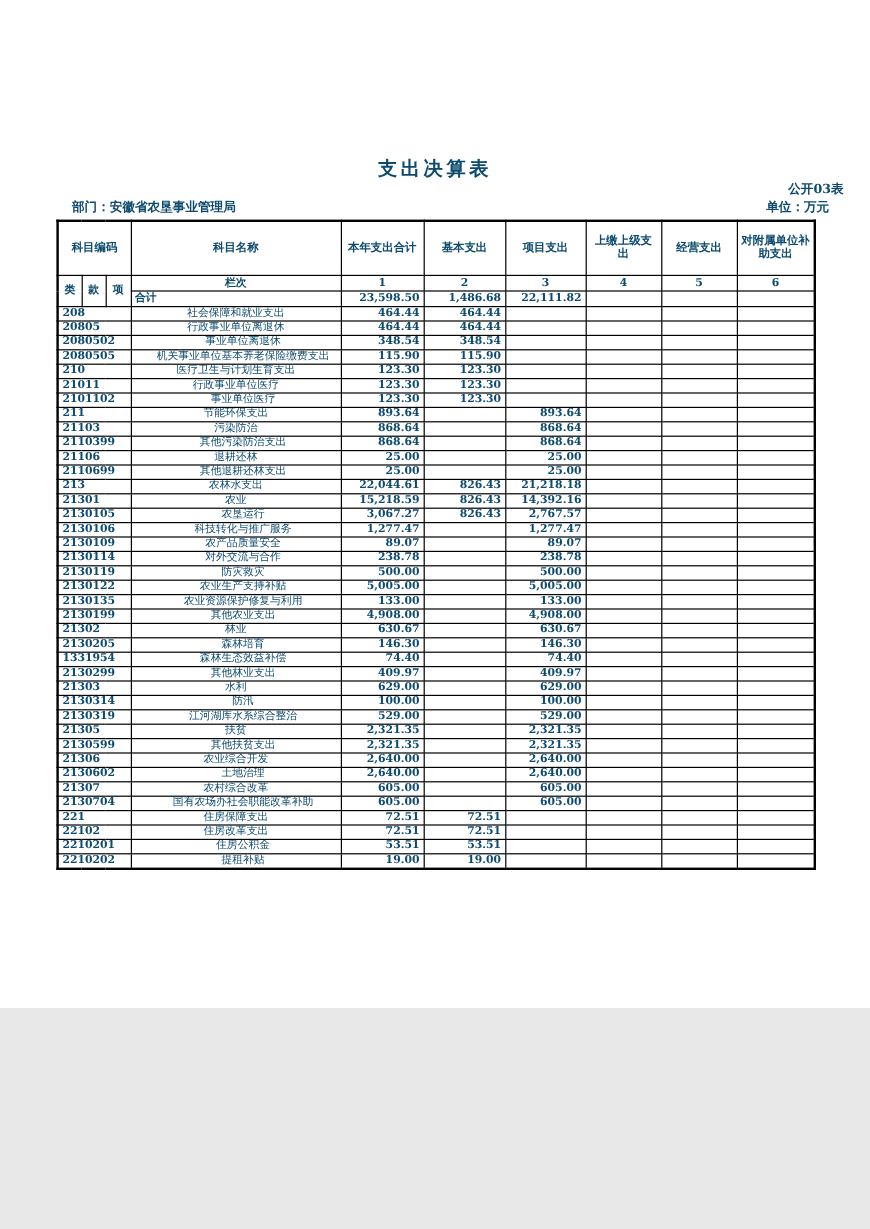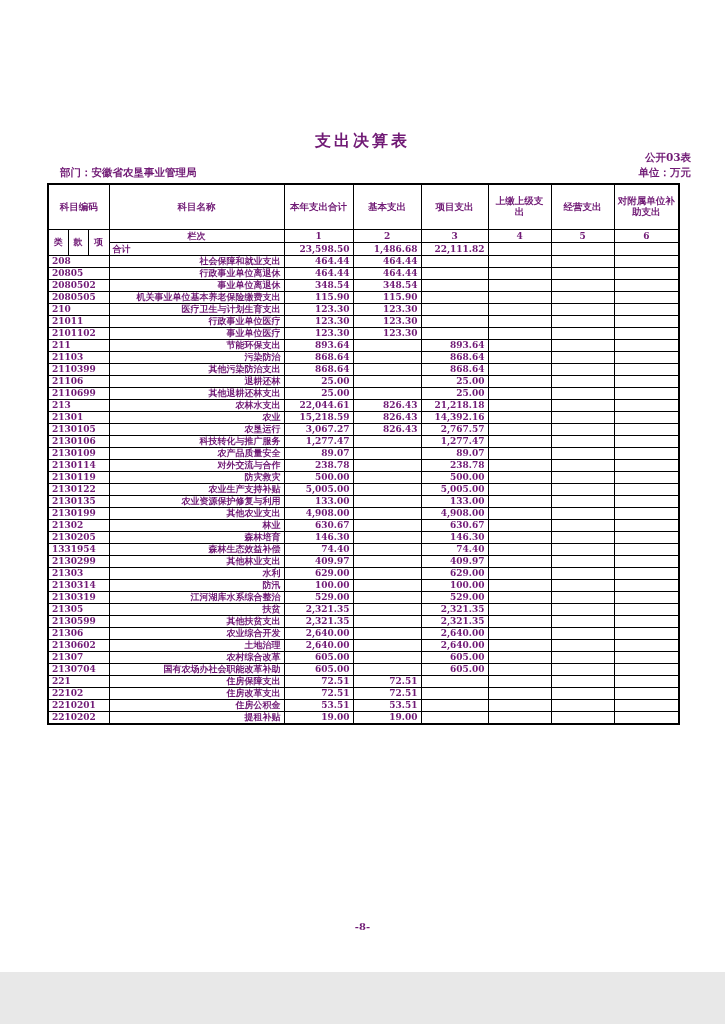--- a/index.html
+++ b/index.html
@@ -1,31 +1,31 @@
 <!DOCTYPE html>
 <html><head>
 <meta charset="utf-8">
 <style>
   html,body{margin:0;padding:0;background:#e8e8e8;}
   .sheet{
     position:relative;
-    width:725px;height:972px;
+    width:725px;height:840px;
     margin:0 auto;
     background:#ffffff;
     font-family:"DejaVu Serif","Liberation Serif",serif;
-    color:#701a75;
+    color:#0c4a6e;
     overflow:hidden;
   }
   .title{
     position:absolute;top:131px;left:0;right:0;
     text-align:center;
     font-size:16px;font-weight:bold;letter-spacing:3px;
   }
   .form-code{
-    position:absolute;top:151px;right:34px;
+    position:absolute;top:151px;right:22px;
     font-size:10.5px;font-weight:bold;
   }
   .dept{
     position:absolute;top:166px;left:60px;
     font-size:10.5px;font-weight:bold;
   }
   .unit{
     position:absolute;top:166px;right:34px;
     font-size:10.5px;font-weight:bold;
   }
@@ -49,21 +49,21 @@
     height:44px;
     font-size:9.5px;font-weight:bold;
     text-align:center;vertical-align:middle;
     white-space:normal;
   }
   tr.h-sub th, tr.h-sub td, tr.h-total th, tr.h-total td{height:12px;}
   tr.h-sub th{font-weight:bold;text-align:center;}
   tr.h-total th{font-weight:bold;text-align:left;}
   tbody tr{height:12px;}
   td.code{text-align:left;font-weight:bold;padding-left:2px;}
-  td.name{text-align:right;font-weight:bold;}
+  td.name{text-align:center;font-weight:normal;}
   td.name.indent{padding-left:15px;}
   td.num{text-align:right;font-weight:bold;padding-right:3px;}
   th.cnum{text-align:center;font-weight:bold;}
   .note{
     position:absolute;top:789px;left:47px;width:645px;
     font-size:9.5px;font-weight:bold;
   }
   .pageno{
     position:absolute;top:921px;left:0;right:0;
     text-align:center;

